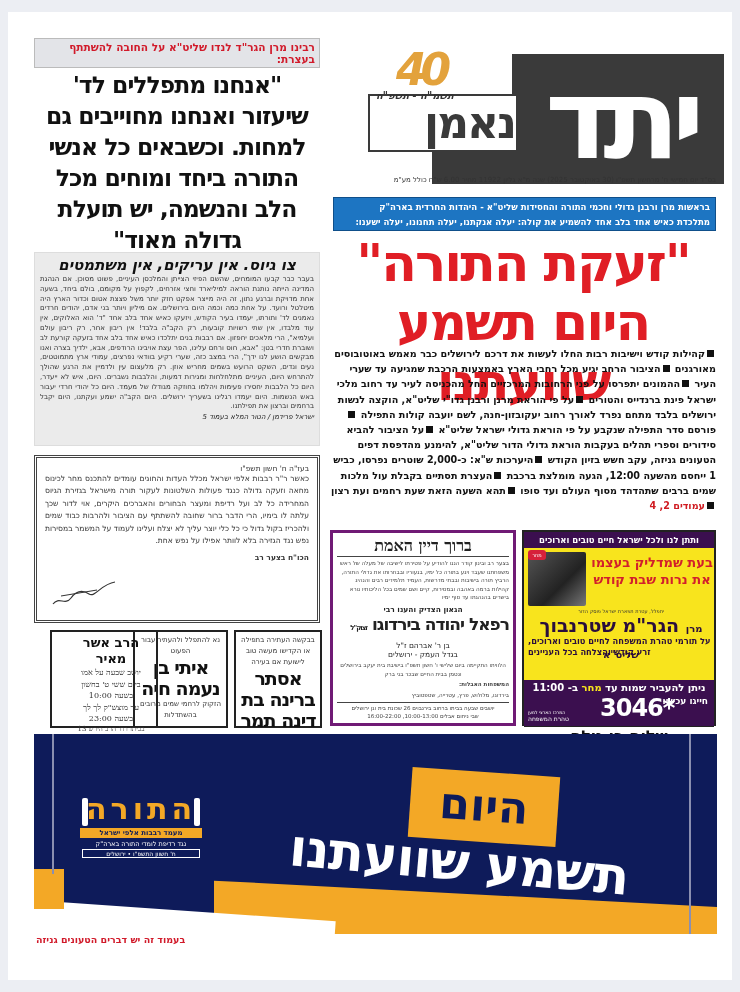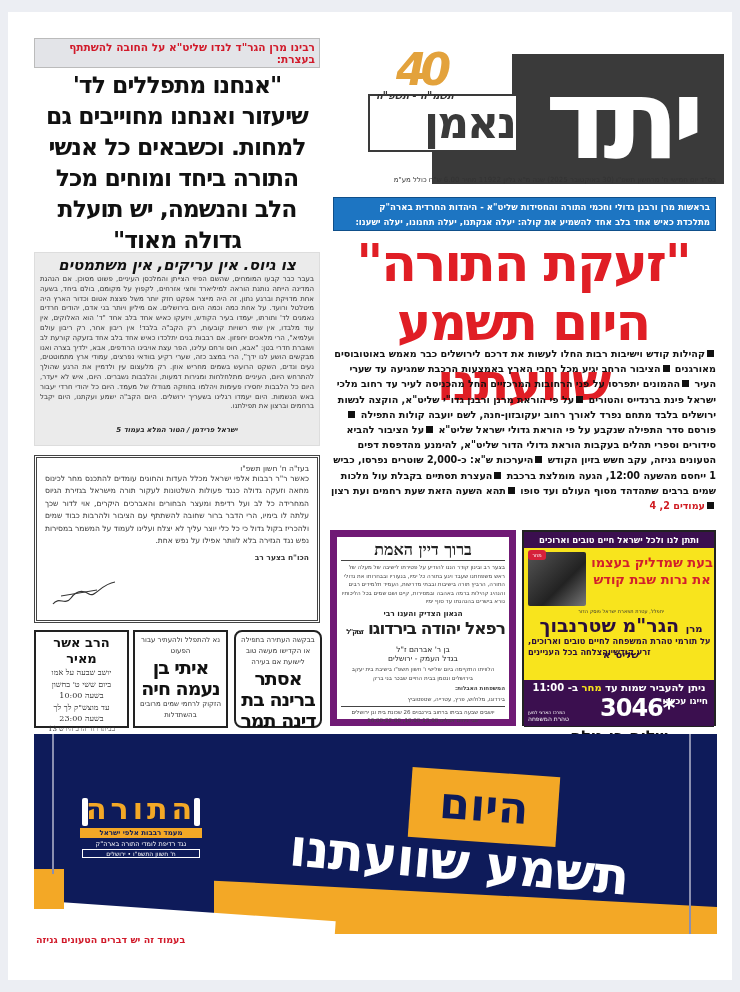--- a/index.html
+++ b/index.html
@@ -33,38 +33,38 @@
   .lt-head { background: #e3e4e8; color: #d11a2a; font-size: 10.6px; font-weight: bold; padding: 2px 4px; border: 1px solid #bbb; }
   .lt-quote { font-size: 23.5px; line-height: 31px; font-weight: bold; color: #111; padding: 2px 4px 0 4px; letter-spacing: -1px; text-align: center; }
   .lt-sub { font-size: 9px; line-height: 14px; font-weight: bold; color: #111; padding: 2px 4px; }
   .lt-sub .pg { color: #d11a2a; }
   .lt-sub .auth { font-weight: normal; color: #555; float: left; }
 
   
   .oped { position: absolute; left: 34px; top: 252px; width: 286px; height: 194px; background: #ebebeb; border: 1px solid #ddd; padding: 2px 5px; }
   .oped-title { font-size: 15px; font-weight: bold; font-style: italic; text-align: center; line-height: 20px; color: #111; }
   .oped-body { font-size: 7px; line-height: 9.8px; color: #333; text-align: justify; }
-  .oped-sig { font-size: 7px; font-weight: bold; font-style: italic; color: #222; margin-top: 14px; text-align: center; }
+  .oped-sig { font-size: 7px; font-weight: normal; font-style: italic; color: #222; margin-top: 1px; }
 
   
   .letter { position: absolute; left: 34px; top: 455px; width: 286px; height: 168px; border: 3px double #444; padding: 6px 8px; }
   .letter-date { font-size: 7.5px; color: #333; }
   .letter-body { font-size: 7.6px; line-height: 12.4px; color: #333; text-align: justify; }
   .letter-sign { font-size: 7.5px; font-weight: bold; color: #333; margin-top: 6px; }
   .signature { position: absolute; left: 12px; top: 118px; width: 70px; height: 34px; }
 
   
   .sbox { position: absolute; top: 630px; height: 98px; border: 2px solid #222; text-align: center; padding: 3px 2px; color: #111; }
   .sb-small { font-size: 7px; line-height: 11px; color: #333; }
   .sb-big { font-size: 19px; line-height: 21px; font-weight: bold; letter-spacing: -1px; }
   .sb-mid { font-size: 13px; font-weight: bold; line-height: 16px; }
   .sb-text { font-size: 8px; line-height: 11.5px; color: #333; font-family: "DejaVu Serif", serif; }
 
   
-  .obit { position: absolute; left: 330px; top: 530px; width: 186px; height: 196px; border: 7px solid #701a75; padding: 3px 4px; text-align: center; color: #222; }
+  .obit { position: absolute; left: 330px; top: 530px; width: 186px; height: 196px; border: 3px solid #701a75; padding: 3px 4px; text-align: center; color: #222; }
   .obit-title { font-size: 16px; font-weight: bold; border-bottom: 1px solid #444; line-height: 20px; font-family: "DejaVu Serif", serif; }
   .obit-text { font-size: 5.6px; line-height: 8.6px; color: #444; margin-top: 2px; }
   .obit-sub { font-size: 7.5px; font-weight: bold; margin-top: 3px; }
   .obit-name { font-size: 17px; font-weight: bold; line-height: 20px; letter-spacing: -1px; }
   .obit-name small { font-size: 7px; }
   .obit-foot { font-size: 5.5px; line-height: 8px; border-top: 1px solid #444; margin-top: 3px; padding-top: 1px; color: #444; }
 
   
   .ad { position: absolute; left: 522px; top: 530px; width: 194px; height: 196px; border: 2px solid #222; background: #eab308; }
   .ad-top { background: #3b0f4f; color: #fff; font-size: 8.5px; font-weight: bold; padding: 3px 4px; text-align: center; height: 16px; line-height: 10px; }
@@ -164,30 +164,30 @@
 <div class="letter rtl">
   <div class="letter-date">בעז"ה ח' חשון תשפ"ו</div>
   <div class="letter-body">כאשר ר"ר רבבות אלפי ישראל מכלל העדות והחוגים עומדים להתכנס מחר לכינוס מחאה וזעקה גדולה כנגד פעולות השלטונות לעקור תורה מישראל בגזירת הגיוס המחרידה כל לב ועל רדיפת ומעצר הבחורים והאברכים היקרים, אוי לדור שכך עלתה לו בימיו, הרי הדבר ברור שחובה להשתתף עם הציבור ולהרבות כבוד שמים ולהכריז בקול גדול כי כל כלי יוצר עליך לא יצלח ועלינו לעמוד על המשמר במסירות נפש נגד הגזירה בלא לוותר אפילו על נפש אחת.</div>
   <div class="letter-sign">הכו"ח בצער רב</div>
   <svg class="signature" viewBox="0 0 70 34">
     <path d="M4 28 C10 20, 16 30, 22 22 S34 14, 40 18 S52 8, 66 6" stroke="#333" stroke-width="1.2" fill="none"></path>
     <path d="M12 20 L48 14" stroke="#333" stroke-width="1" fill="none"></path>
   </svg>
 </div>
 
-<div class="sbox rtl" style="left:234px; width:88px;border-radius:8px;">
+<div class="sbox rtl" style="left:234px; width:88px;">
   <div class="sb-small">בבקשה העתירה בתפילה או הקדישו מעשה טוב לישועת אם בעירה</div>
   <div class="sb-big">אסתר ברינה בת דינה תמר</div>
 </div>
 <div class="sbox rtl" style="left:133px; width:95px;">
   <div class="sb-small">נא להתפלל ולהעתיר עבור הפעוט</div>
   <div class="sb-big">איתי בן נעמה חיה</div>
   <div class="sb-small">הזקוק לרחמי שמים מרובים בהשתדלות</div>
 </div>
-<div class="sbox rtl" style="left:34px; width:95px;">
+<div class="sbox rtl" style="left:50px; width:108px;padding-left:16px;">
   <div class="sb-mid">הרב אשר מאיר</div>
   <div class="sb-text">יושב שבעה על אמו</div>
   <div class="sb-text">ביום ששי ט' בחשון</div>
   <div class="sb-text">בשעה 10:00</div>
   <div class="sb-text">עד מוצש"ק לך לך</div>
   <div class="sb-text">בשעה 23:00</div>
   <div class="sb-text" style="font-size:7px;line-height:9px">בביתו רח' הרב הירש 13</div>
   <div class="sb-text" style="font-size:7px;line-height:9px">בני ברק</div>
 </div>
 

